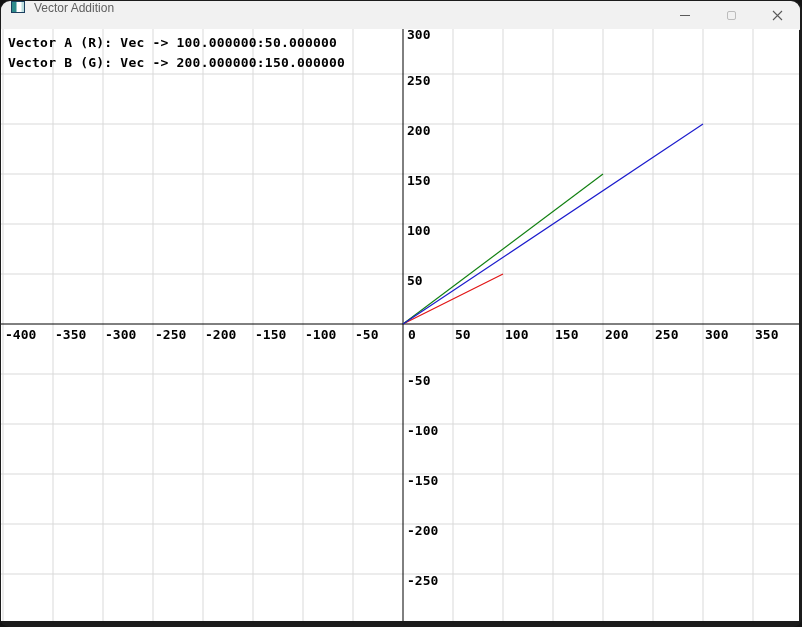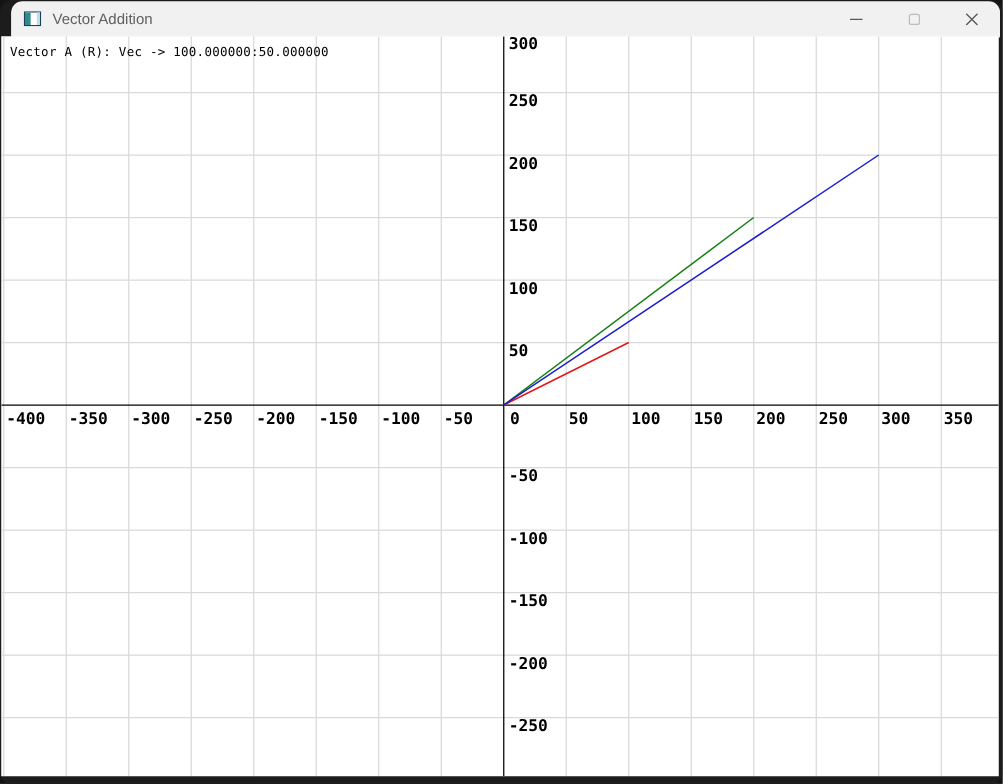--- a/index.html
+++ b/index.html
@@ -12,23 +12,22 @@
     border-radius: 10px 10px 9px 9px;
     overflow: hidden;
     font-family: "Liberation Sans", sans-serif;
   }
 
   
   .titlebar {
     position: absolute; top: 1px; left: 1px; right: 2px; height: 28px;
     background: #f1f1f1;
     border-radius: 9px 9px 0 0;
-    display: flex; align-items: center;
+    display: flex; 
     box-shadow: 0 1px 0 #e2e2e2;
-    margin-left: 8px;
   }
   .app-icon { margin-left: 10px; display: inline-flex; }
   .win-title {
     margin-left: 9px;
     font-size: 12px; color: #5f5f5f;
     white-space: nowrap;
   }
   .controls { margin-left: auto; display: flex; height: 100%; }
   .ctrl {
     width: 46px; height: 100%;
@@ -51,21 +50,21 @@
     font-family: "DejaVu Sans Mono", monospace;
     font-size: 13px; font-weight: 700;
     fill: #000000;
   }
 
   .info {
     position: absolute; top: 4px; left: 7px;
   }
   .info-line {
     font-family: "DejaVu Sans Mono", monospace;
-    font-size: 10px; font-weight: 400;
+    font-size: 13px; font-weight: 700;
     letter-spacing: 0.2px;
     line-height: 20px;
     color: #000000;
     white-space: pre;
   }
 </style>
 </head>
 <body>
 
 <div class="stage">
@@ -149,16 +148,17 @@
         <text x="406" y="206">100</text>
         <text x="406" y="256">50</text>
         <text x="406" y="356">-50</text>
         <text x="406" y="406">-100</text>
         <text x="406" y="456">-150</text>
         <text x="406" y="506">-200</text>
         <text x="406" y="556">-250</text>
       </svg>
     <div class="info">
       <div class="info-line">Vector A (R): Vec -&gt; 100.000000:50.000000</div>
+      <div class="info-line">Vector B (G): Vec -&gt; 200.000000:150.000000</div>
     </div>
   </div>
 
 </div>
 
 </body></html>

